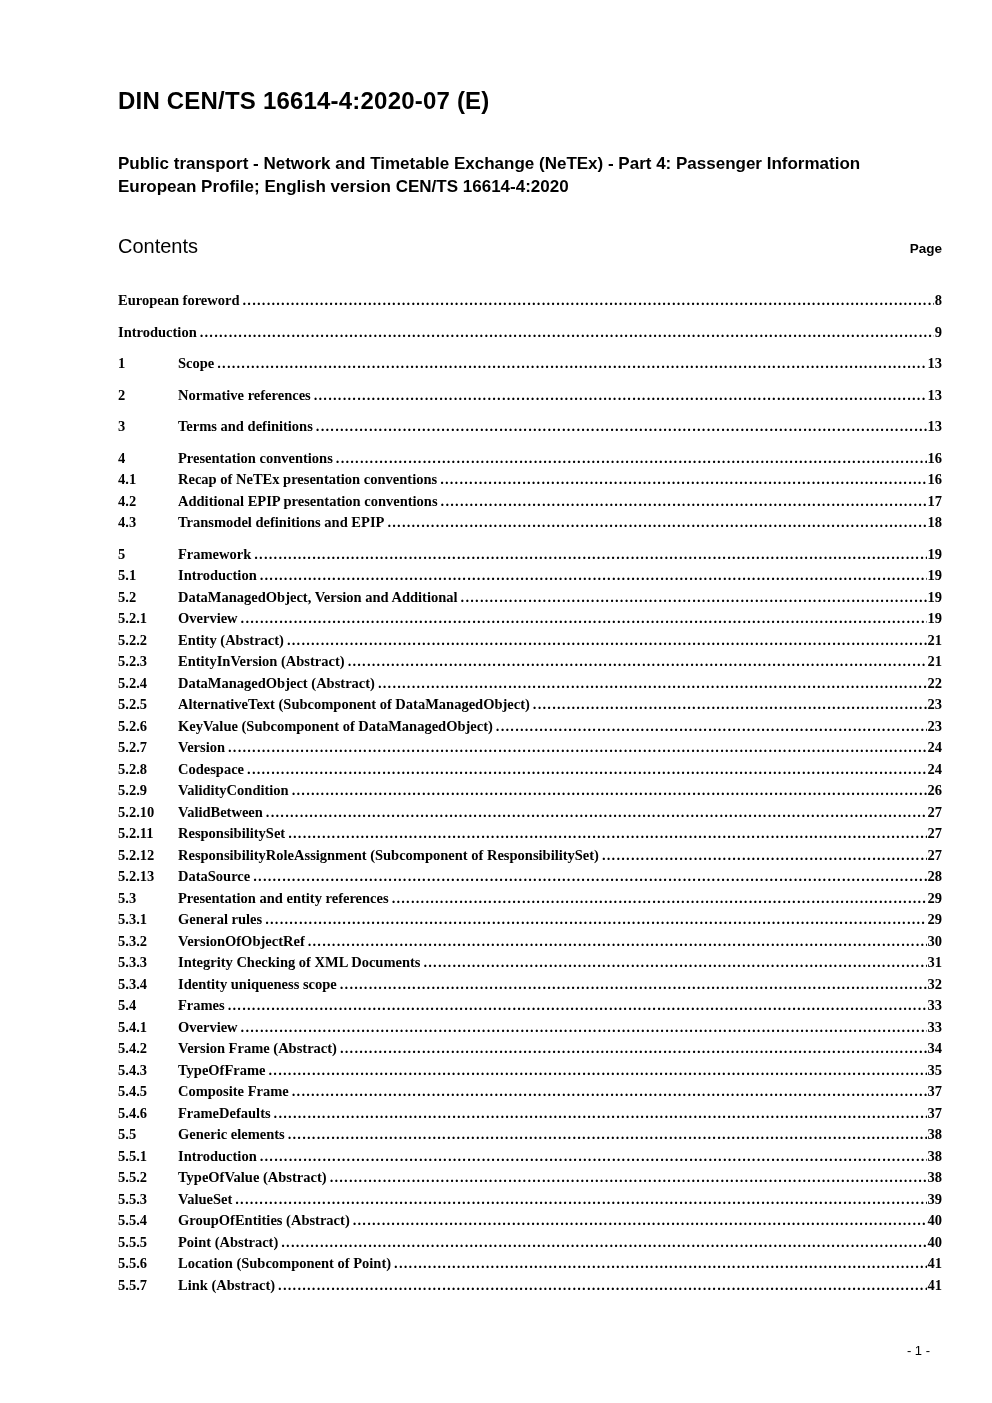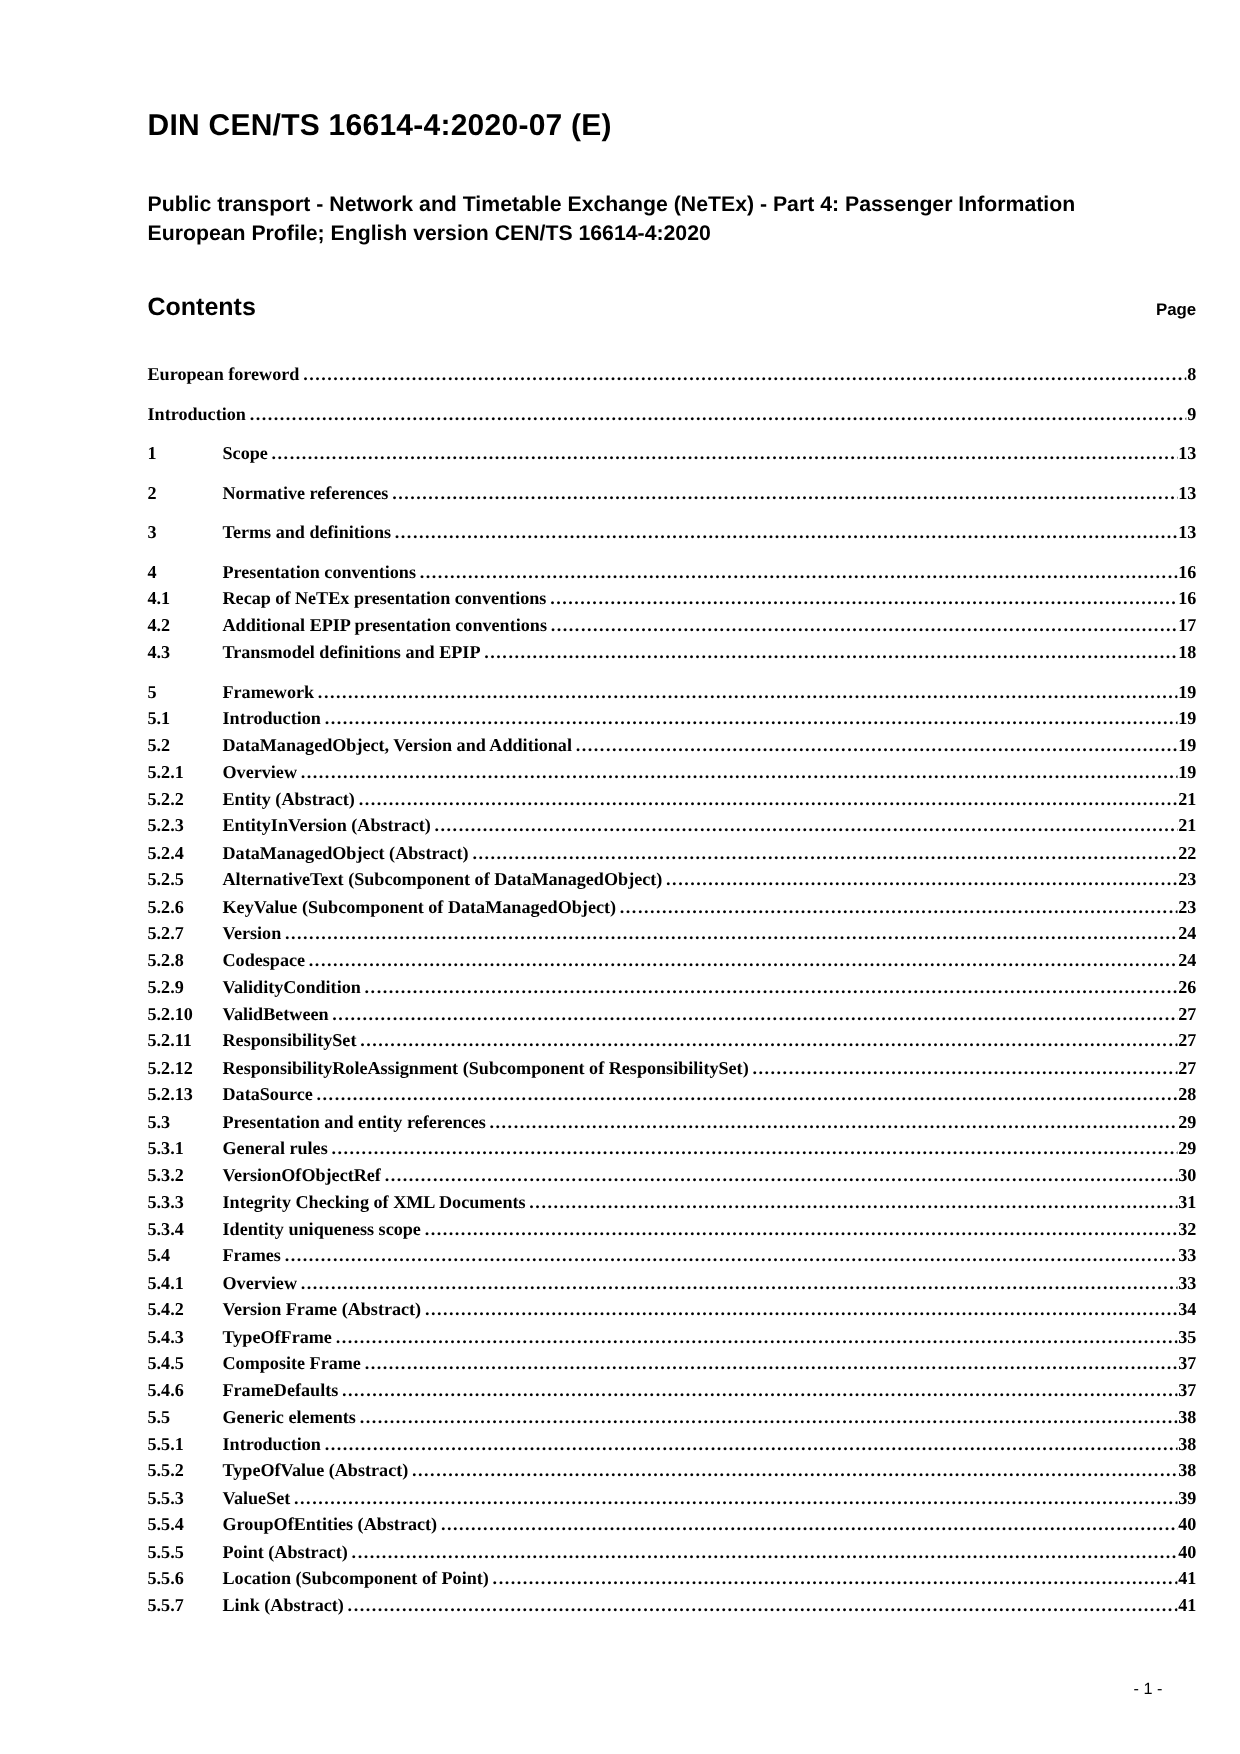--- a/index.html
+++ b/index.html
@@ -8,21 +8,21 @@
     width: 992px;
     height: 1403px;
     background: #ffffff;
     position: relative;
     overflow: hidden;
     font-family: "Liberation Serif", serif;
     color: #000000;
   }
   .content {
     padding-left: 118px;
-    padding-right: 35px;
+    padding-right: 50px;
   }
   .doc-number {
     padding-top: 88px;
     font-family: "Liberation Sans", sans-serif;
     font-weight: bold;
     font-size: 24px;
     line-height: 26px;
     letter-spacing: 0.2px;
   }
   .doc-title {
@@ -34,21 +34,21 @@
     width: 775px;
   }
   .contents-row {
     margin-top: 36px;
     display: flex;
     justify-content: space-between;
     align-items: baseline;
   }
   .contents-heading {
     font-family: "Liberation Sans", sans-serif;
-    font-weight: bold;
+    font-weight: normal;
     font-size: 20px;
     line-height: 24px;
     text-align: center;
   }
   .page-col-label {
     font-family: "Liberation Sans", sans-serif;
     font-weight: bold;
     font-size: 13.5px;
   }
   .toc {

